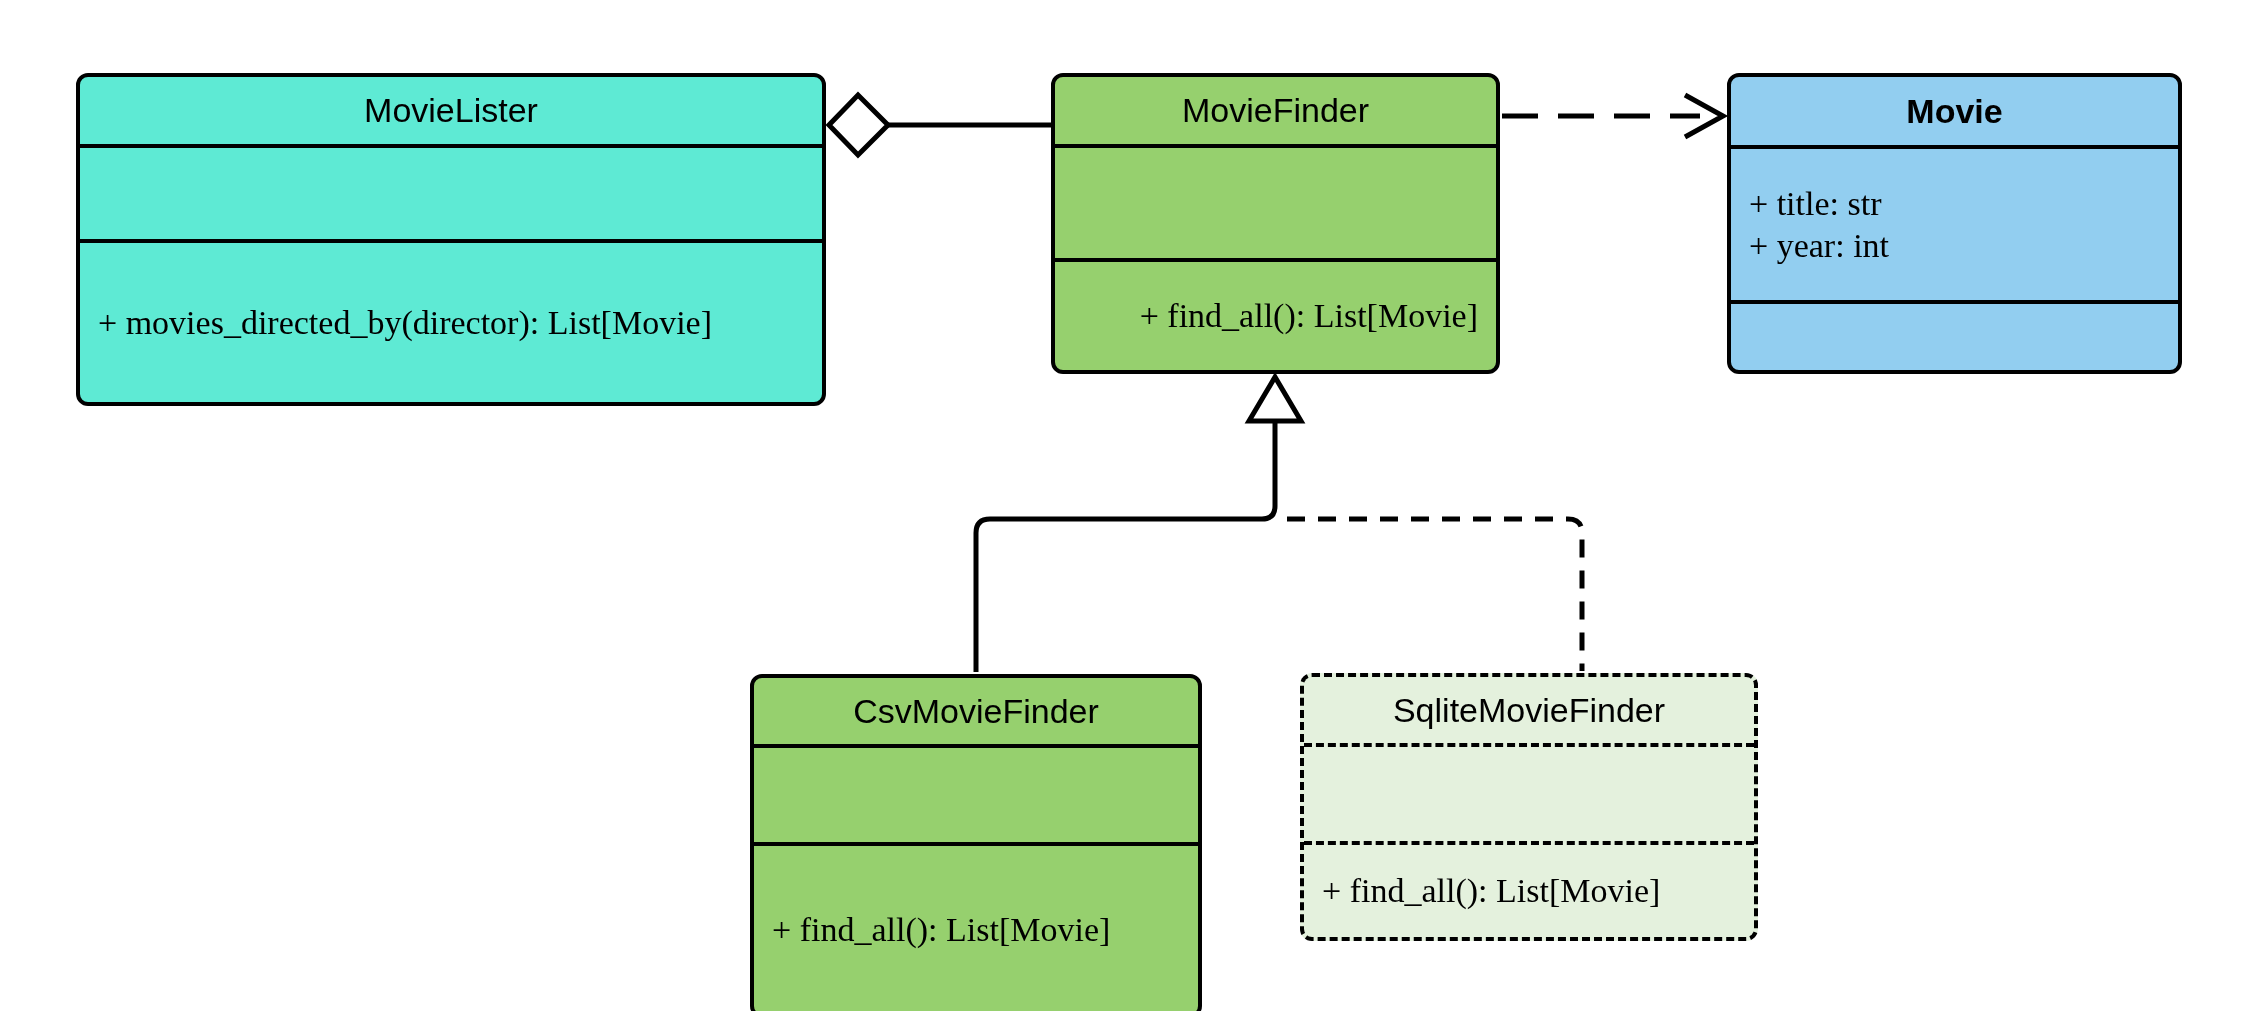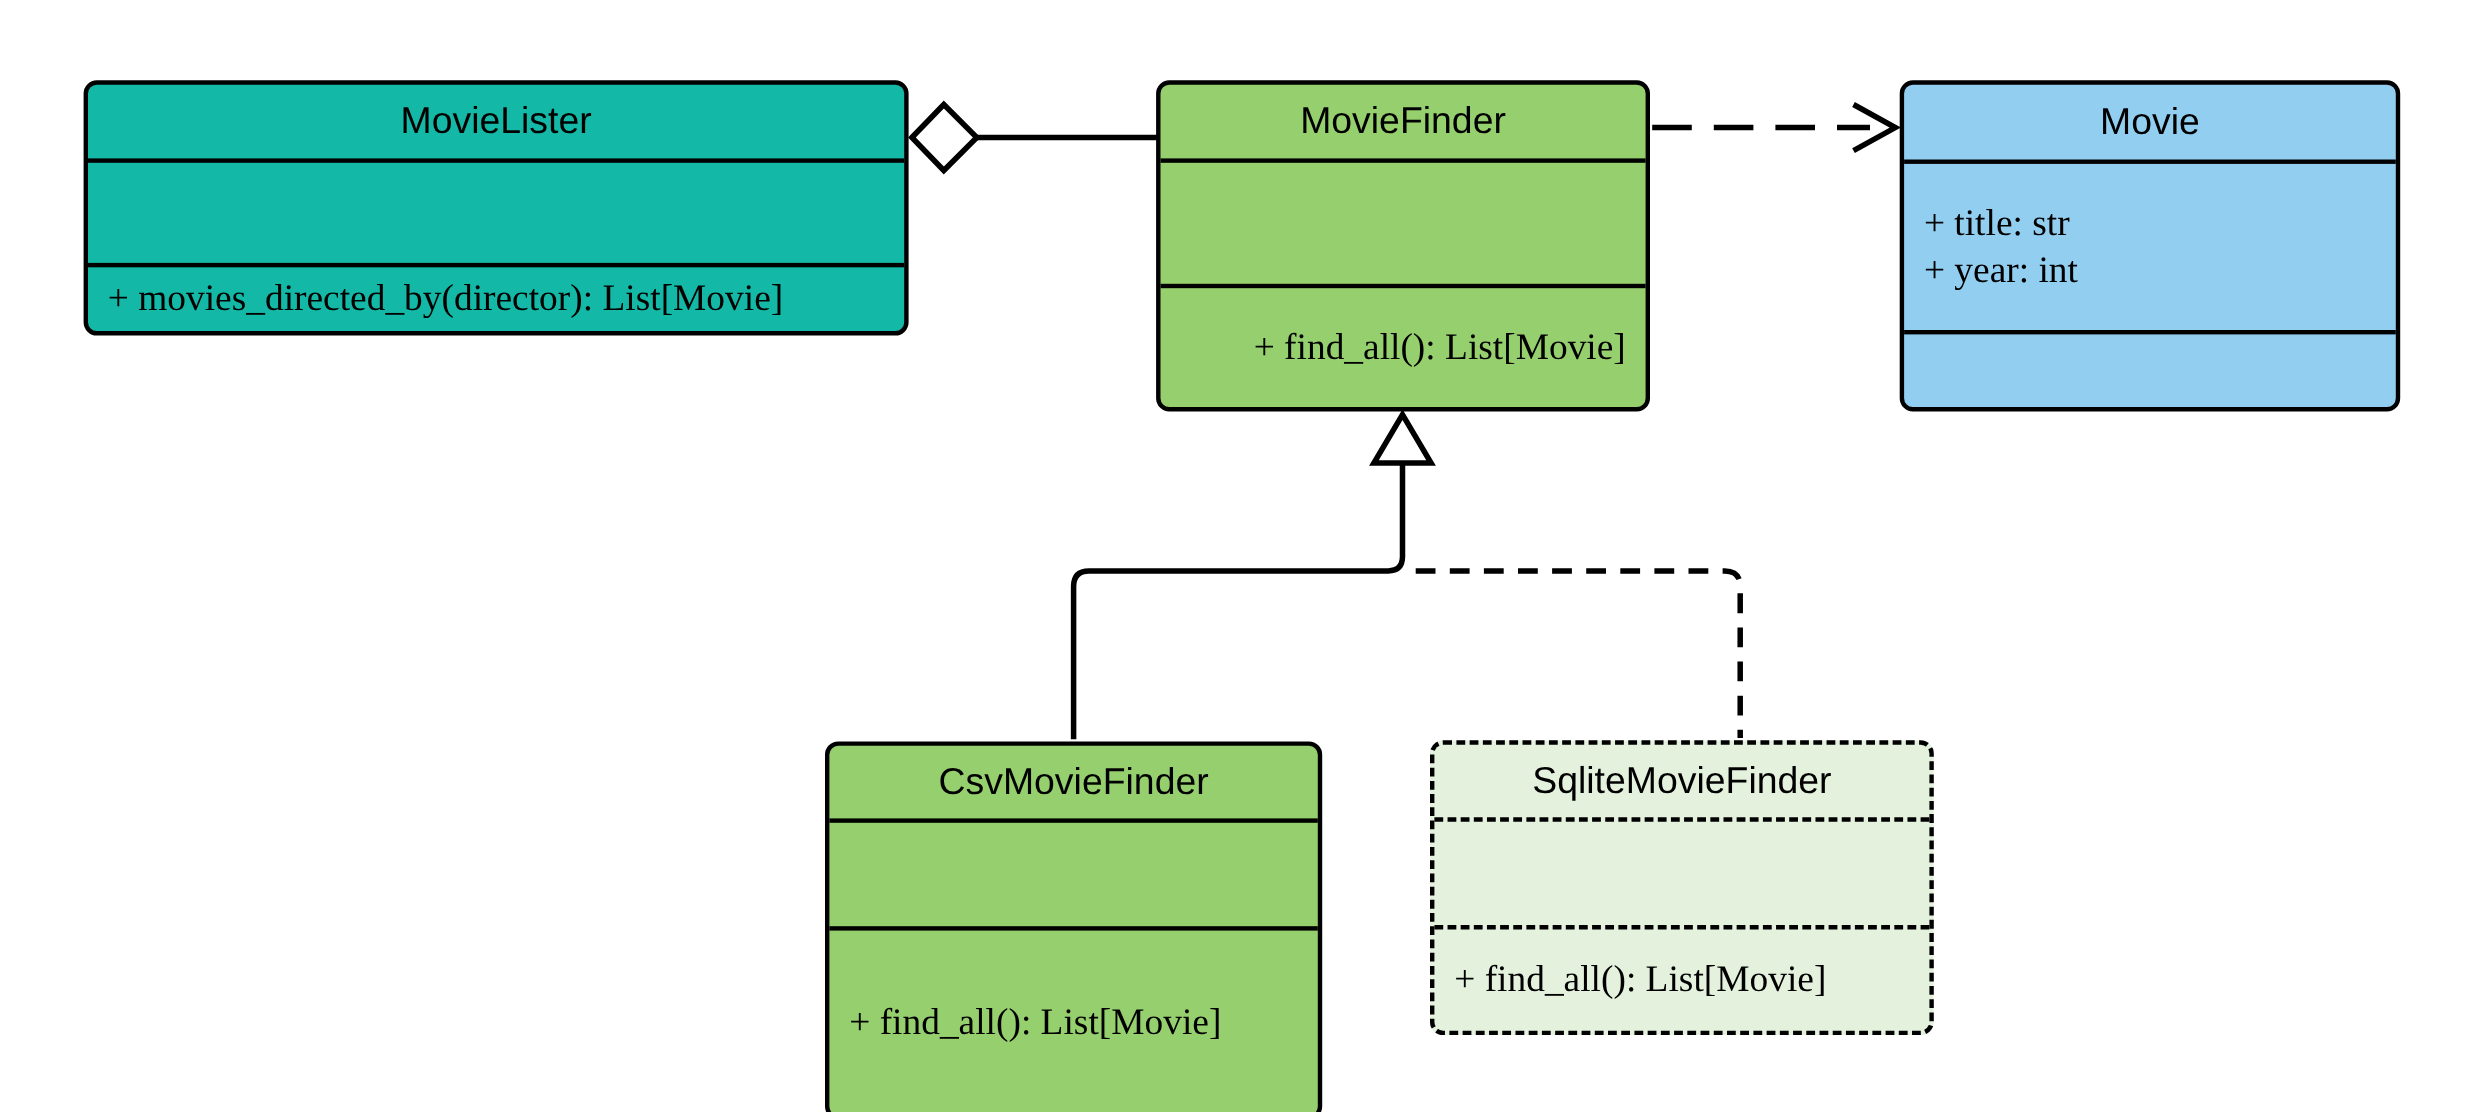--- a/index.html
+++ b/index.html
@@ -64,38 +64,38 @@
     <path d="M 1502 116 L 1700 116" stroke="#000000" stroke-width="5" fill="none" stroke-dasharray="36 20"></path>
     <polyline points="1685,95 1723,116 1685,137" fill="none" stroke="#000000" stroke-width="5"></polyline>
 
     <polygon points="1275,377 1249,421 1301,421" fill="#ffffff" stroke="#000000" stroke-width="5"></polygon>
 
     <path d="M 1275 421 L 1275 506 Q 1275 519 1262 519 L 990 519 Q 976 519 976 533 L 976 672" stroke="#000000" stroke-width="5" fill="none"></path>
 
     <path d="M 1287 519 L 1568 519 Q 1582 519 1582 533 L 1582 671" stroke="#000000" stroke-width="5" fill="none" stroke-dasharray="18 13"></path>
   </svg>
 
-  <div class="uml-class" style="left: 76px; top: 73px; width: 750px; height: 232px; background-color: #14b8a6;">
+  <div class="uml-class" style="left: 76px; top: 73px; width: 750px; height: 333px; background-color: #5eead4;">
     <div class="sec title" style="height:67px;">MovieLister</div>
     <div class="sec attrs" style="height:95px;"></div>
     <div class="sec methods">
       <div class="member">+ movies_directed_by(director): List[Movie]</div>
     </div>
   </div>
 
   <div class="uml-class" style="left: 1051px; top: 73px; width: 449px; height: 301px; background-color: rgb(150, 208, 110); text-align: right;">
     <div class="sec title" style="height:67px;">MovieFinder</div>
     <div class="sec attrs" style="height:114px;"></div>
     <div class="sec methods">
       <div class="member">+ find_all(): List[Movie]</div>
     </div>
   </div>
 
   <div class="uml-class" style="left: 1727px; top: 73px; width: 455px; height: 301px; background-color: rgb(146, 206, 240);">
-    <div class="sec title" style="height:68px;">Movie</div>
+    <div class="sec title" style="height:68px;font-weight:bold;">Movie</div>
     <div class="sec attrs" style="height:155px;">
       <div class="member">+ title: str</div>
       <div class="member">+ year: int</div>
     </div>
     <div class="sec methods"></div>
   </div>
 
   <div class="uml-class" style="left: 750px; top: 674px; width: 452px; height: 344px; background-color: rgb(150, 208, 110);">
     <div class="sec title" style="height:66px;">CsvMovieFinder</div>
     <div class="sec attrs" style="height:98px;"></div>

